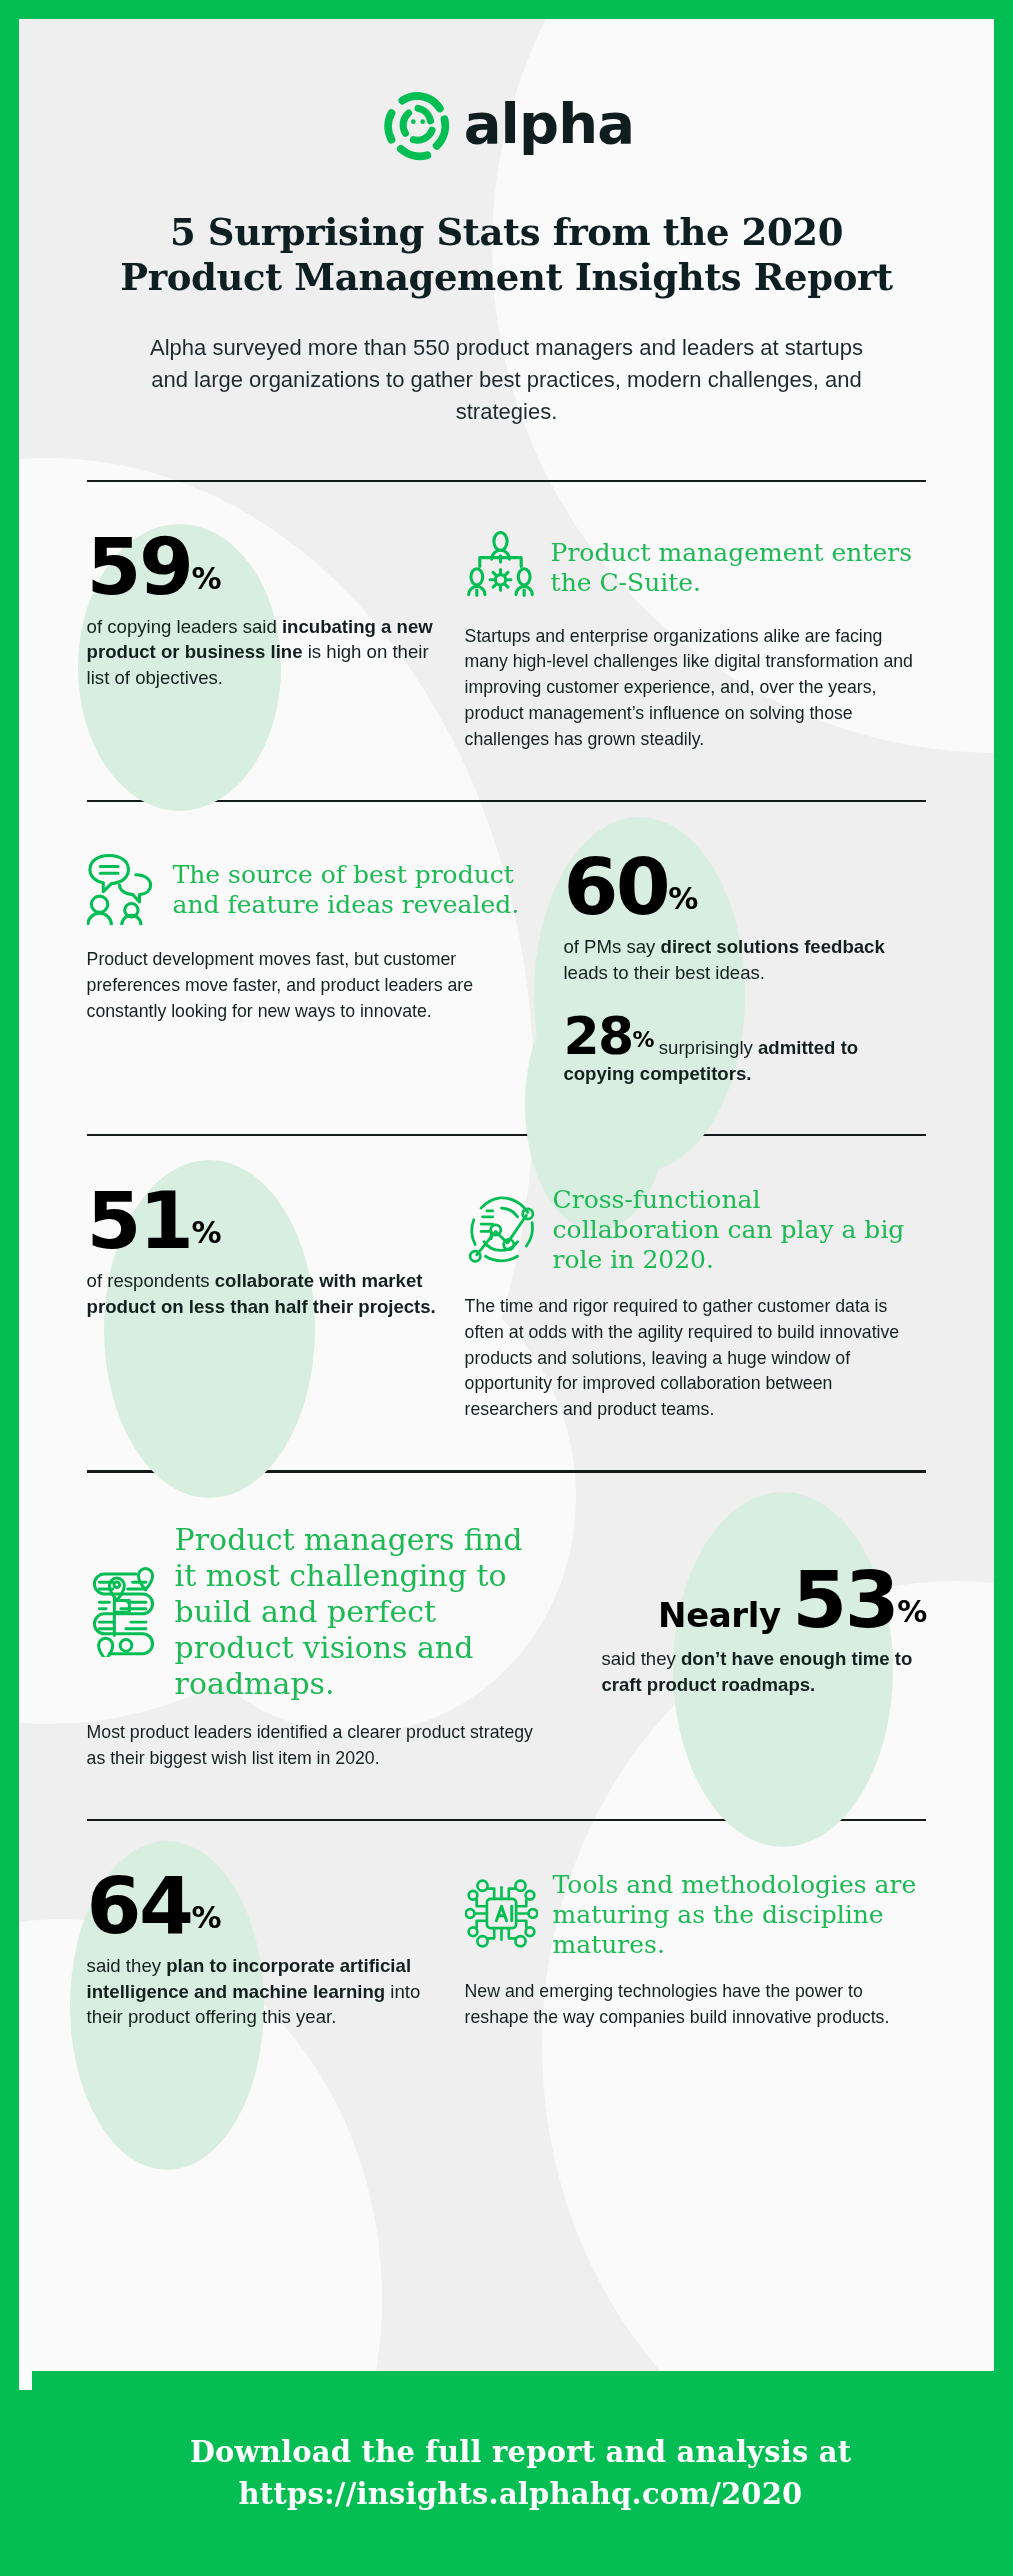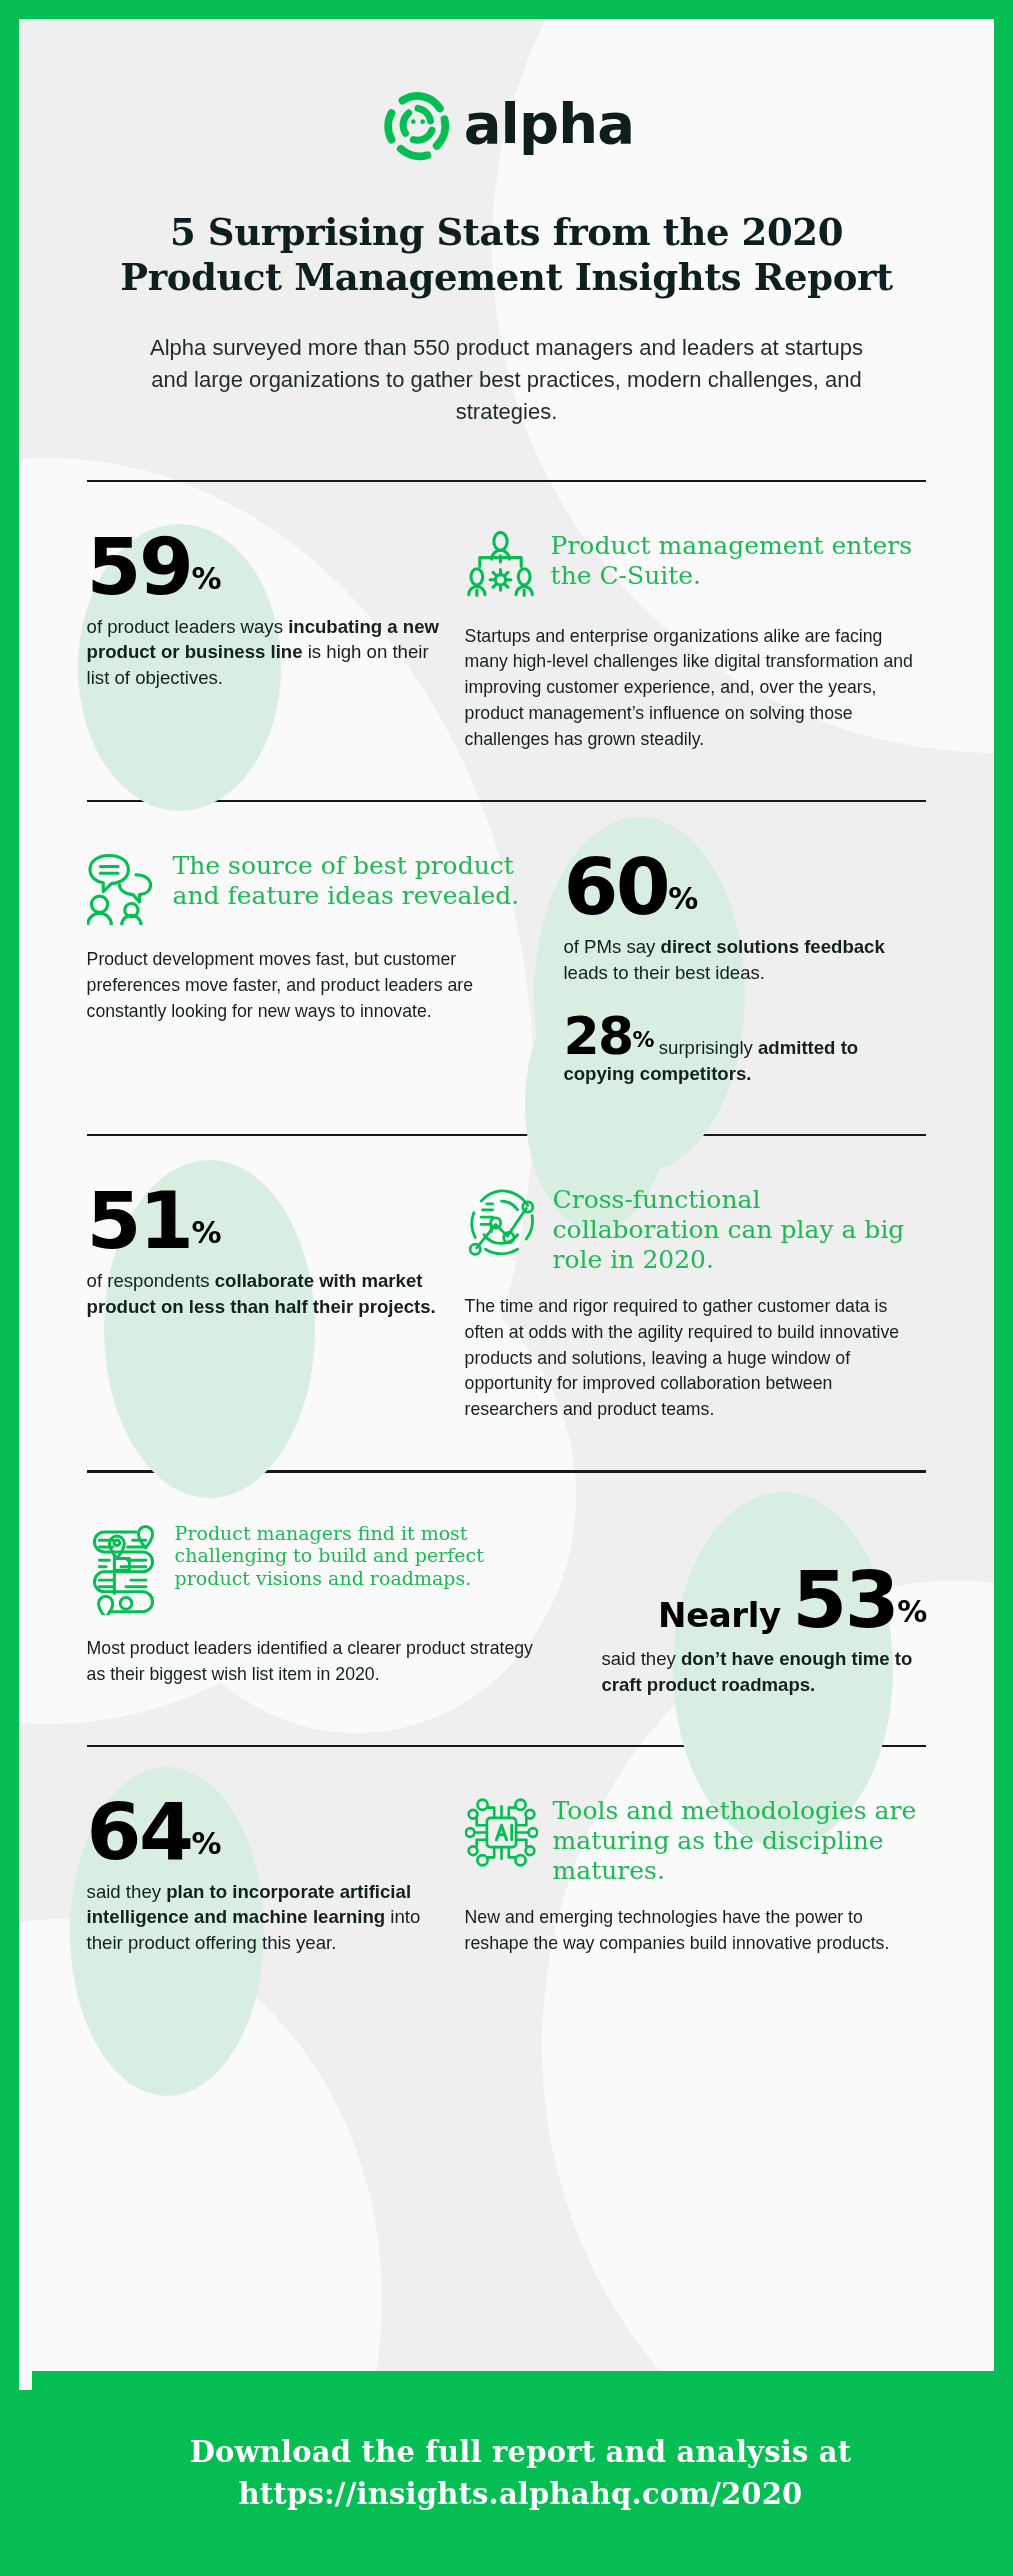--- a/index.html
+++ b/index.html
@@ -67,25 +67,25 @@
   .prefix { font-family:"DejaVu Sans", sans-serif; font-weight:700; font-size:34px;
             color:#000; letter-spacing:-0.4px; }
 
   .stat-body { margin-top:10px; font-size:18.6px; line-height:1.38; color:#14201f; }
   .stat-body b { font-weight:700; }
 
   .inline-stat { margin-top:28px; font-size:18.6px; line-height:1.38; color:#14201f; }
   .inline-stat b { font-weight:700; }
 
   
-  .headblock { display:flex; gap:15px; align-items:flex-start; }
+  .headblock { display:flex; gap:15px; align-items:center; }
   .icon { flex:0 0 auto; }
   .greenhead { font-family:"DejaVu Serif", serif; font-weight:400;
                font-size:25px; line-height:1.2; color:#1db954; }
-  .greenhead.tight { font-size:19px; }
+  .greenhead.tight { font-size:30px; }
   .para { margin-top:18.6px; font-size:17.7px; line-height:1.46; color:#14201f; }
 
   
   .footer { position:absolute; left:0; right:4px; bottom:0; height:205px;
             background:#04BE54; display:flex; align-items:center;
             justify-content:center;margin-left:32px; }
   .footer-text { text-align:center; color:#ffffff;
                  font-family:"DejaVu Serif", serif; font-weight:700;
                  font-size:29px; line-height:1.42; letter-spacing:0.2px; }
 </style>
@@ -133,21 +133,21 @@
       <p class="subhead">Alpha surveyed more than 550 product managers and leaders at startups and large organizations to gather best practices, modern challenges, and strategies.</p>
 
       <div class="rule"></div>
 
       <div class="sec">
         <div class="col narrow">
           <div class="ellipse" style="width:203px;height:287px;left:-8.4px;top:-6.8px;"></div>
           <div class="stat-wrap">
             <span class="bignum">59</span><span class="pct">%</span>
             <div class="stat-body">
-              <span>of product leaders ways </span><b>incubating a new product or business line</b><span> is high on their list of objectives.</span>
+              <span>of copying leaders said </span><b>incubating a new product or business line</b><span> is high on their list of objectives.</span>
             </div>
           </div>
         </div>
         <div class="col">
           <div class="headblock">
             <span class="icon">
               <svg width="71" height="71" viewBox="0 0 96 96" aria-hidden="true">
                 <g fill="none" stroke="#04BE54" stroke-width="4.2" stroke-linecap="round" stroke-linejoin="round">
                   <ellipse cx="48" cy="14" rx="9" ry="12"></ellipse>
                   <path d="M36 38 a12 12 0 0 1 24 0"></path>

